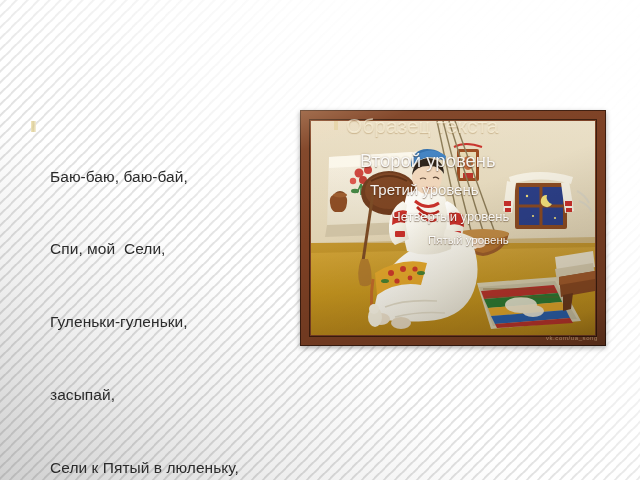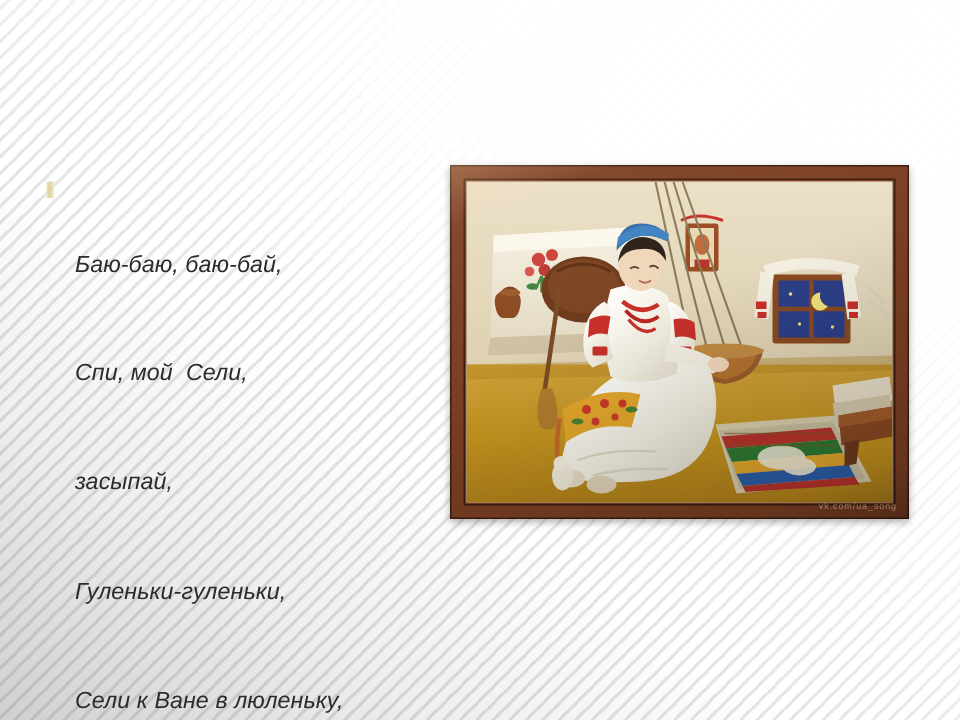--- a/index.html
+++ b/index.html
@@ -85,21 +85,20 @@
   .poem-lines {
     flex: 1 1 auto;
     font-size: 15.5px;
     line-height: 24.3px;
     color: #2b2b2b;
     letter-spacing: 0.05px;
     white-space: pre-wrap;
   }
   .poem-line {
     white-space: pre;
-    font-style: italic;
   }
 
   
   .picture-frame {
     position: absolute;
     left: 300px;
     top: 110px;
     width: 306px;
     height: 236px;
     box-sizing: border-box;
@@ -194,23 +193,23 @@
 
   <div class="slide-bg"></div>
   <div class="slide-wash"></div>
   <div class="slide-wash2"></div>
 
   <div class="poem-block">
     <span class="poem-bullet"></span>
     <div class="poem-lines">
       <div class="poem-line">Баю-баю, баю-бай,</div>
       <div class="poem-line">Спи, мой  Сели,</div>
+      <div class="poem-line">Гуленьки-гуленьки,</div>
       <div class="poem-line">засыпай,</div>
-      <div class="poem-line">Гуленьки-гуленьки,</div>
-      <div class="poem-line">Сели к Ване в люленьку,</div>
+      <div class="poem-line">Сели к Пятый в люленьку,</div>
       
       
     </div>
   </div>
 
   <div class="picture-frame">
     <div class="picture">
       <svg viewBox="0 0 284 214" preserveAspectRatio="none" aria-hidden="true">
         <defs>
           <linearGradient id="gWall" x1="0" y1="0" x2="0" y2="1">
@@ -374,14 +373,22 @@
 
         <ellipse cx="64" cy="196" rx="7" ry="10" fill="#f0ead8"></ellipse>
         <circle cx="63" cy="188" r="5" fill="#f4efe0"></circle>
       </svg>
     </div>
     <div class="frame-inner-line"></div>
     <div class="frame-bevel"></div>
     <div class="watermark">vk.com/ua_song</div>
   </div>
 
+  <div class="ph-overlay">
+    <span class="ph-bullet"></span>
+    <div class="ph-line ph-l1">Образец текста</div>
+    <div class="ph-line ph-l2">Второй уровень</div>
+    <div class="ph-line ph-l3">Третий уровень</div>
+    <div class="ph-line ph-l4">Четвертый уровень</div>
+    <div class="ph-line ph-l5">Пятый уровень</div>
+  </div>
 
 </div>
 
 </body></html>

